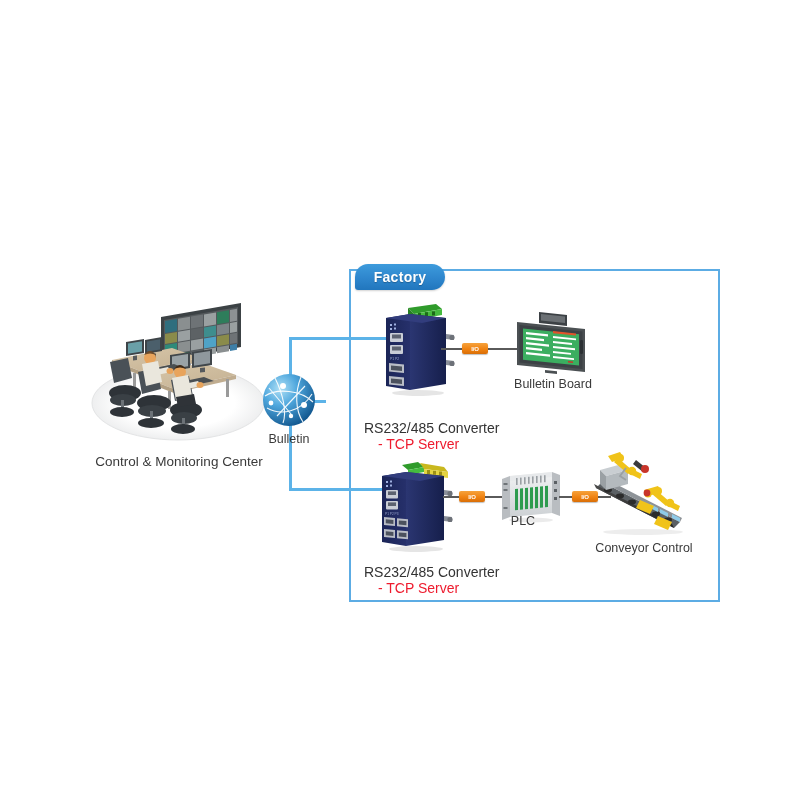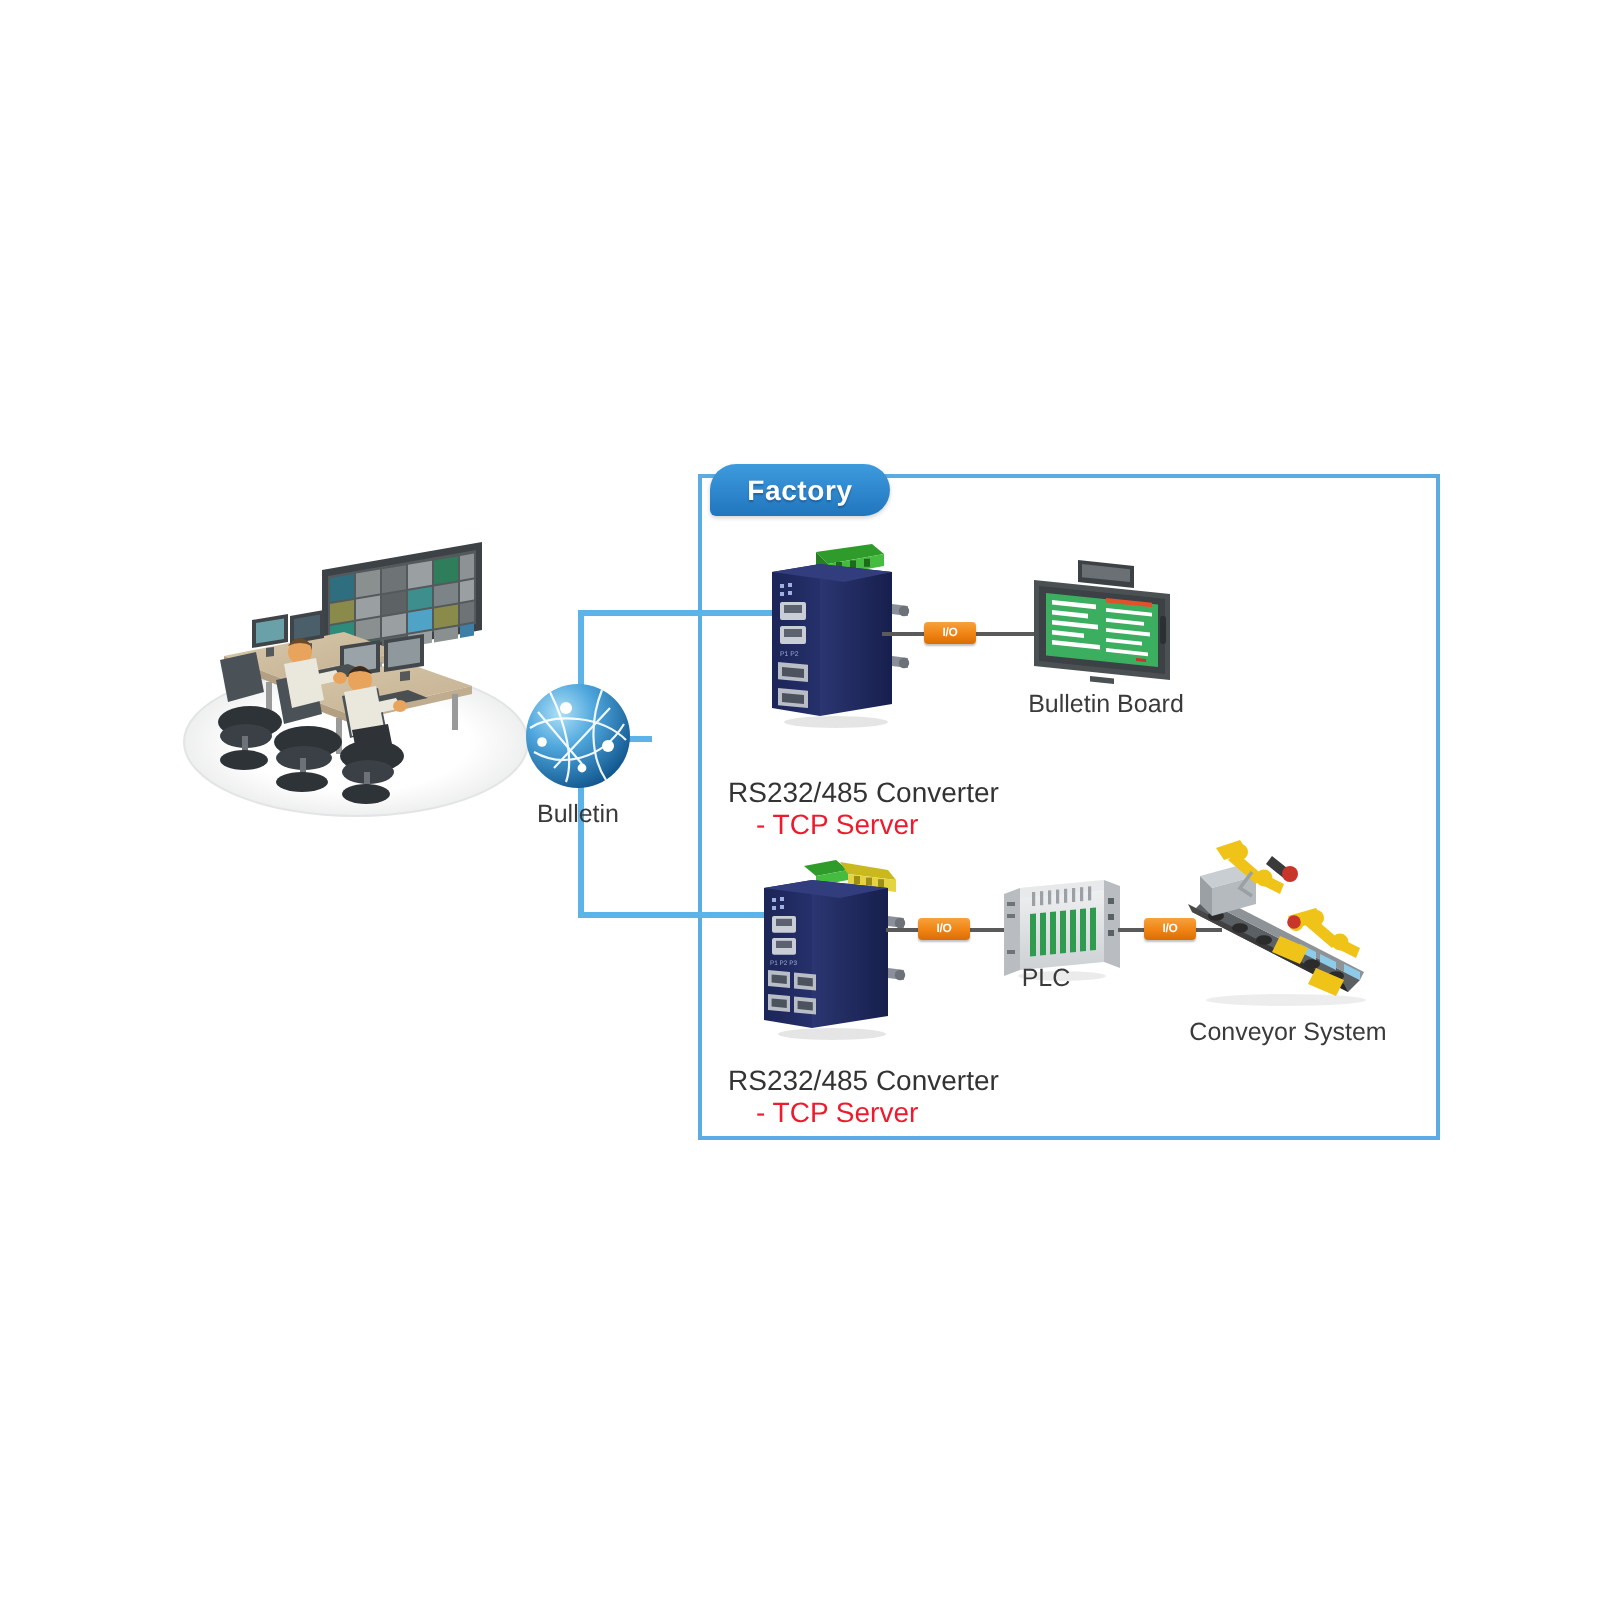--- a/index.html
+++ b/index.html
@@ -13,21 +13,21 @@
     position: relative;
     font-family: "Liberation Sans", sans-serif;
     overflow: hidden;
   }
   #stage {
     position: absolute;
     left: 0; top: 0;
     width: 800px;
     height: 800px;
   }
-  .abs { position: absolute; }
+  .abs { position: absolute; margin-top: 32px; }
 
   
   #factory-box {
     left: 349px; top: 237px;
     width: 371px; height: 333px;
     border: 2px solid #5CACE4;
     box-sizing: border-box;
     background: transparent;
   }
   #factory-tab {
@@ -228,20 +228,21 @@
         <ellipse cx="92" cy="72" rx="6" ry="6" fill="#e8a45c"></ellipse>
         <path d="M86,69 q6,-8 12,0 q-6,-3 -12,0Z" fill="#3e2a18"></path>
         <polygon points="84,78 100,75 104,96 88,100" fill="#eae7dd"></polygon>
         <polygon points="96,84 110,81 113,86 99,89" fill="#eae7dd"></polygon>
         <ellipse cx="112" cy="85" rx="3.5" ry="3" fill="#e8a45c"></ellipse>
         <polygon points="88,97 106,94 108,104 90,107" fill="#2f3338"></polygon>
       </g>
     </svg>
   </div>
 
+  <div class="abs label label-lg" style="left:84px; top:422px; width:190px; text-align:center;">Control &amp; Monitoring Center</div>
 
   <div class="abs" style="left:261px; top:340px; width:56px; height:56px;">
     <svg width="56" height="56" viewBox="0 0 56 56">
       <defs>
         <radialGradient id="globeG" cx="33%" cy="28%" r="78%">
           <stop offset="0%" stop-color="#AEE0F6"></stop>
           <stop offset="42%" stop-color="#4FA7DD"></stop>
           <stop offset="100%" stop-color="#10558D"></stop>
         </radialGradient>
       </defs>
@@ -556,15 +557,15 @@
         <circle cx="60" cy="50" r="3.6"></circle>
       </g>
       <circle cx="59" cy="49" r="3.4" fill="#c8352a"></circle>
 
       <polygon points="52,56 66,62 62,70 48,64" fill="#F0C319"></polygon>
       <polygon points="70,72 84,78 80,86 66,80" fill="#F0C319"></polygon>
 
       <ellipse cx="55" cy="88" rx="40" ry="3" fill="#000" opacity="0.07"></ellipse>
     </svg>
   </div>
-  <div class="abs label" style="left:586px; top:509px; width:116px; text-align:center;">Conveyor System</div>
+  <div class="abs label" style="left:586px; top:509px; width:116px; text-align:center;">Conveyor Control</div>
 
 </div>
 
 </body></html>

